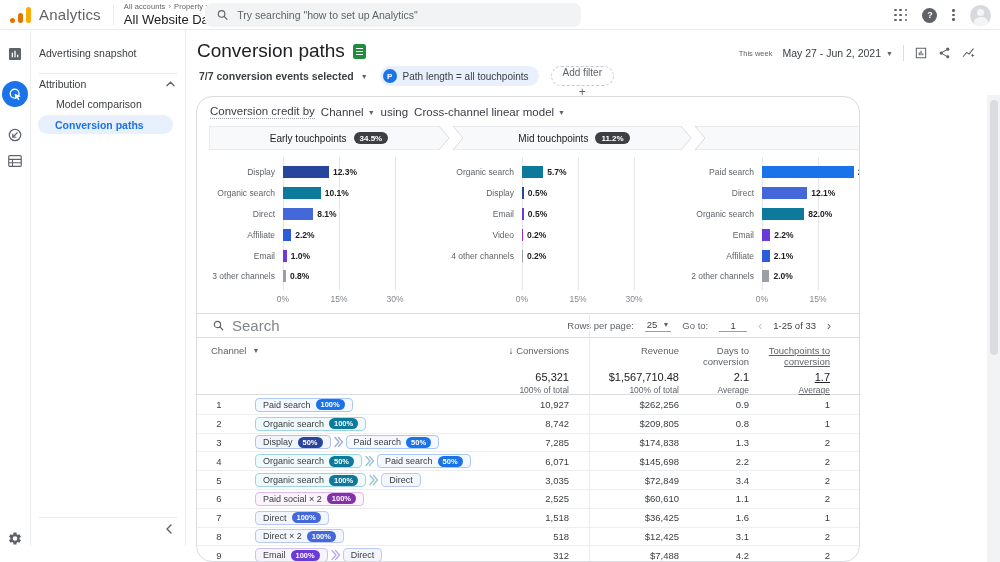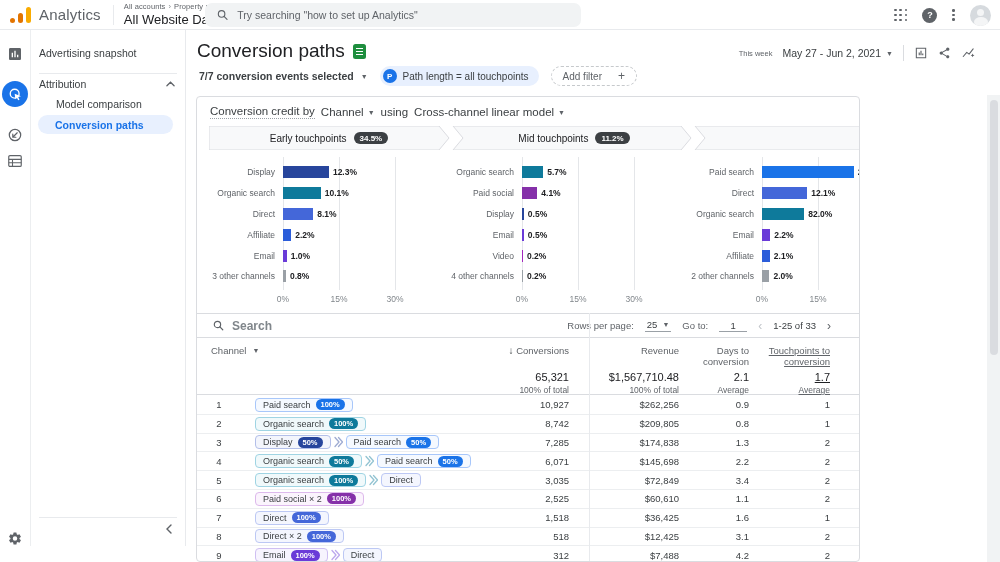--- a/index.html
+++ b/index.html
@@ -61,26 +61,26 @@
   .date-range { font-size:10.5px; color:#3c4043; display:flex; align-items:center; gap:5px; cursor:pointer; }
   .v-div { width:1px; height:16px; background:#dadce0; }
   .tool-icon { cursor:pointer; display:flex; }
   .filter-row { position:absolute; left:199px; top:66px; height:20px; display:flex; align-items:center; gap:12px; }
   .events-sel { font-size:10.5px; font-weight:bold; color:#3c4043; display:flex; align-items:center; gap:7px; cursor:pointer; }
   .chip { height:20px; background:#e8f0fe; border-radius:11px; display:flex; align-items:center;
     gap:6px; padding:0 10px 0 3px; font-size:10px; color:#3c4043; cursor:pointer; }
   .chip-p { width:14px; height:14px; border-radius:50%; background:#1a73e8; color:#fff; font-size:8px;
     font-weight:bold; display:flex; align-items:center; justify-content:center; }
   .add-filter { height:20px; border:1px dashed #c6c9cc; border-radius:11px; padding:0 11px;
-    display:flex; align-items:center; gap:16px; font-size:10px; color:#5f6368; cursor:pointer; }
+    display:flex; align-items:center; gap:7px; font-size:10px; color:#5f6368; cursor:pointer;flex-direction:column; }
   .plus { font-size:12px; color:#5f6368; }
 
   
   .card { position:absolute; left:196px; top:96px; width:664px; height:466px; background:#fff;
-    border:1px solid #dadce0; border-radius:4px; overflow:hidden; }
+    border:1px solid #dadce0; border-radius:16px; overflow:hidden; }
   .credit-row { position:absolute; left:13px; top:8px; display:flex; align-items:center; gap:6px;
     font-size:11.5px; color:#3c4043; }
   .dotted-u { border-bottom:1px dotted #9aa0a6; padding-bottom:1px; }
   .dd { display:flex; align-items:center; gap:4px; cursor:pointer; }
 
   .funnel { position:absolute; left:12px; top:29px; width:757px; height:24px; }
   .fseg-label { position:absolute; top:0; height:24px; display:flex; align-items:center;
     justify-content:center; gap:7px; font-size:10px; color:#202124; }
   .pct-pill { background:#3c4043; color:#fff; font-size:8px; font-weight:bold; padding:1.5px 6px; border-radius:8px; }
   .funnel-check { position:absolute; cursor:pointer; }
@@ -92,21 +92,21 @@
   .crows { position:absolute; left:0; top:9px; right:0; }
   .crow { display:flex; align-items:center; height:20.8px; position:relative; z-index:1; }
   .clabel { width:82px; text-align:right; padding-right:8px; font-size:8.5px; color:#5f6368; white-space:nowrap; }
   .cbar { height:12px; }
   .cval { margin-left:4px; font-size:8.5px; font-weight:bold; color:#202124; }
 
   
   .controls { position:absolute; left:0; right:0; top:216px; height:25px; border-top:1px solid #dadce0;
     border-bottom:1px solid #dadce0; display:flex; align-items:center; background:#fff; }
   .tsearch { display:flex; align-items:center; gap:8px; padding-left:16px; flex:0 0 auto; }
-  .tsearch input { border:none; outline:none; font-size:12px; width:120px; font-family:"Liberation Sans", sans-serif; color:#3c4043;font-weight:bold; }
+  .tsearch input { border:none; outline:none; font-size:15px; width:120px; font-family:"Liberation Sans", sans-serif; color:#3c4043; }
   .tsearch input::placeholder { color:#80868b; }
   .ctrl-right { margin-left:auto; display:flex; align-items:center; gap:11px; padding-right:28px;
     font-size:9.5px; color:#5f6368; }
   .rpp-val { display:flex; align-items:center; gap:5px; border-bottom:1px solid #9aa0a6; padding:0 2px 1px 2px;
     color:#3c4043; cursor:pointer; }
   .goto-input { width:28px; text-align:center; border:none; border-bottom:1px solid #9aa0a6; outline:none;
     font-size:9.5px; color:#3c4043; font-family:"Liberation Sans", sans-serif; }
   .pg-prev { color:#c0c4c9; font-size:12px; cursor:default; }
   .pg-next { color:#5f6368; font-size:12px; cursor:pointer; }
   .pg-range { color:#3c4043; }
@@ -374,25 +374,20 @@
         <div class="gtick" style="left: 138px;">15%</div>
         <div class="gline" style="left: 194px;"></div>
         <div class="gtick" style="left: 194px;">30%</div>
         <div class="crows">
           <div class="crow">
             <div class="clabel">Organic search</div>
             <div class="cbar" style="width: 21.28px; background: rgb(14, 122, 155);"></div>
             <span class="cval">5.7%</span>
           </div>
           <div class="crow">
-            <div class="clabel">Paid social</div>
-            <div class="cbar" style="width: 15.3067px; background: rgb(133, 48, 169);"></div>
-            <span class="cval">4.1%</span>
-          </div>
-          <div class="crow">
             <div class="clabel">Display</div>
             <div class="cbar" style="width: 1.86667px; background: rgb(39, 69, 156);"></div>
             <span class="cval">0.5%</span>
           </div>
           <div class="crow">
             <div class="clabel">Email</div>
             <div class="cbar" style="width: 1.86667px; background: rgb(106, 59, 216);"></div>
             <span class="cval">0.5%</span>
           </div>
           <div class="crow">

